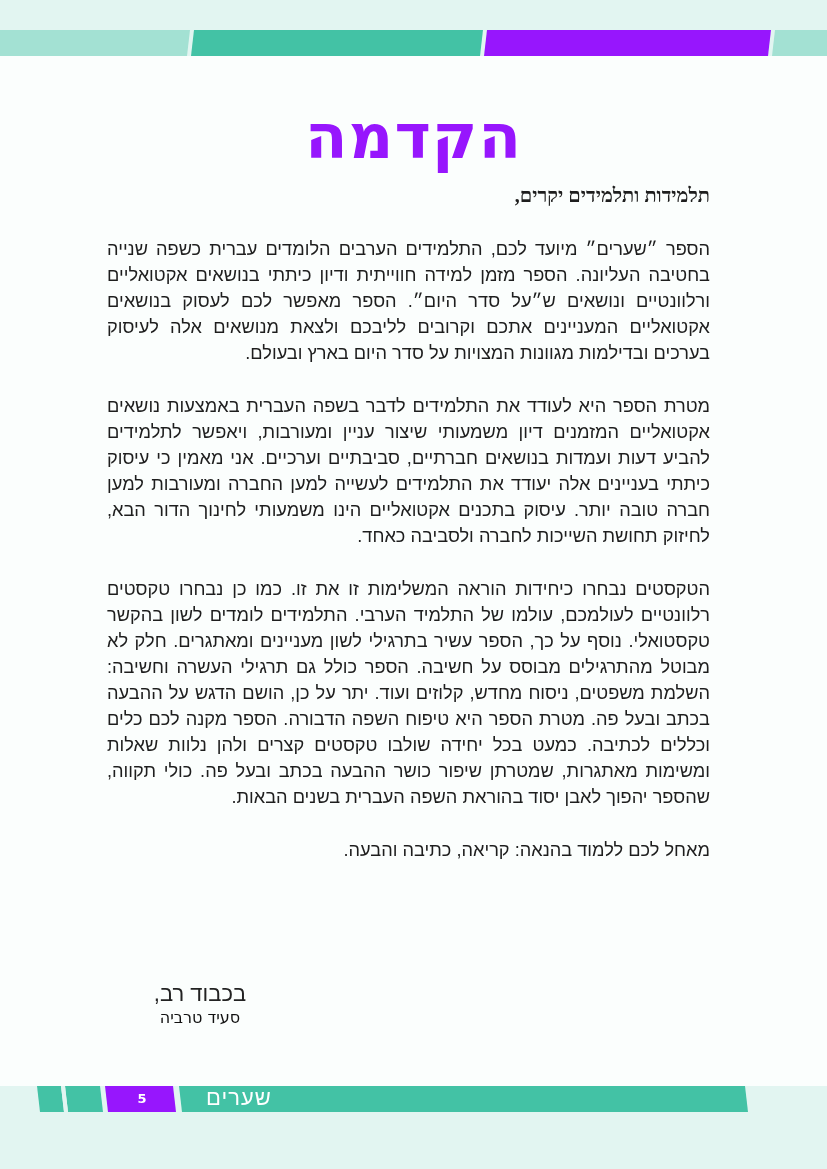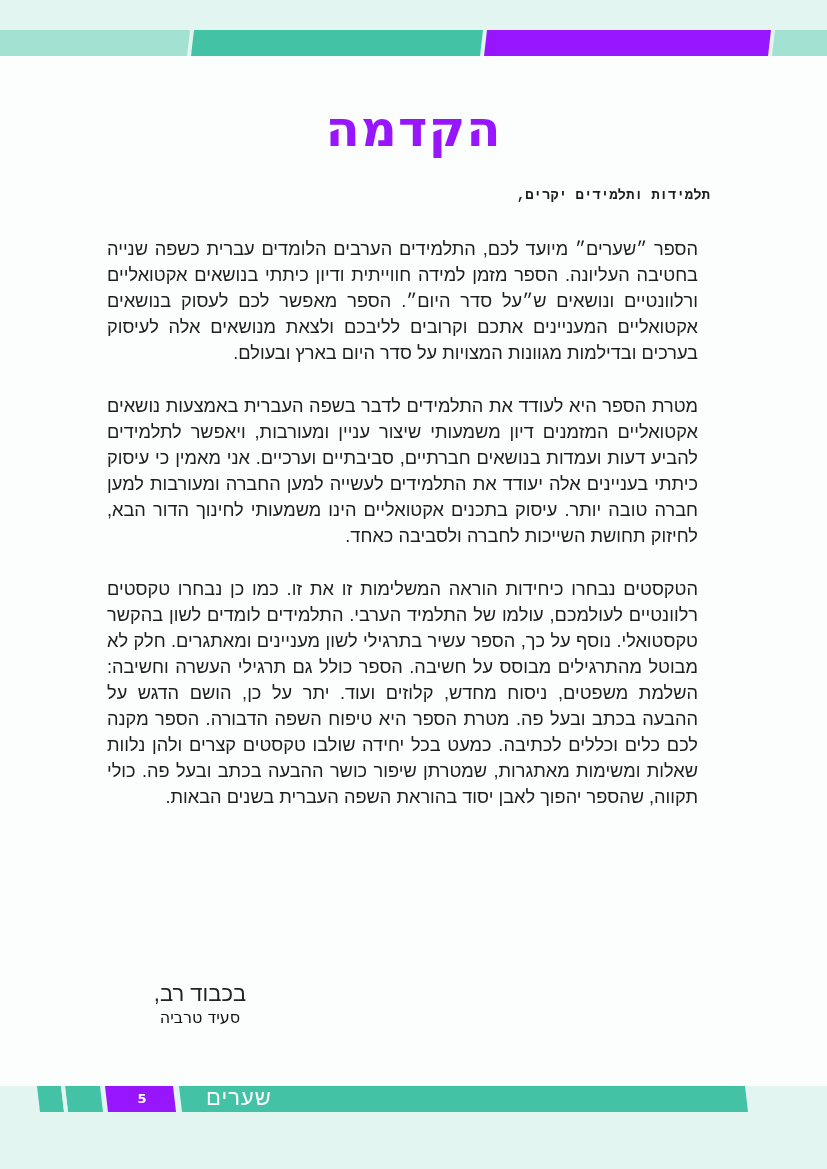--- a/index.html
+++ b/index.html
@@ -24,47 +24,47 @@
     }
     .band.top { top: 30px; background: #e2f5f1; }
 
     .title {
       position: absolute;
       top: 100px;
       left: 0; width: 827px;
       text-align: center;
       font-family: "DejaVu Sans", sans-serif;
       font-weight: bold;
-      font-size: 50px;
+      font-size: 62px;
       color: #9716fd;
       direction: rtl;
       letter-spacing: 1px;
     }
     .content {
       position: absolute;
       left: 107px;
       width: 603px;
       top: 182px;
       direction: rtl;
       text-align: justify;
       text-align-last: right;
       font-family: "Liberation Sans", sans-serif;
       font-size: 18.2px;
       line-height: 26px;
       color: #1e1e1e;
     }
     .greeting {
       font-weight: bold;
-      font-family: Liberation Mono, monospace;
-      font-size: 14px;
+      font-family: Liberation Serif, serif;
+      font-size: 20px;
       line-height: 26px;
       margin: 0 0 28px 0;
     }
     .para {
-      margin: 0 12px 27px 0;
+      margin: 0 0 27px 0;
     }
     .closing {
       margin: 0;
     }
     .signature {
       position: absolute;
       left: 120px;
       width: 160px;
       top: 982px;
       direction: rtl;
@@ -117,20 +117,21 @@
   </svg>
 </div>
 
 <div class="title">הקדמה</div>
 
 <div class="content">
   <p class="greeting">תלמידות ותלמידים יקרים,</p>
   <p class="para">הספר ״שערים״ מיועד לכם, התלמידים הערבים הלומדים עברית כשפה שנייה בחטיבה העליונה. הספר מזמן למידה חווייתית ודיון כיתתי בנושאים אקטואליים ורלוונטיים ונושאים ש״על סדר היום״. הספר מאפשר לכם לעסוק בנושאים אקטואליים המעניינים אתכם וקרובים לליבכם ולצאת מנושאים אלה לעיסוק בערכים ובדילמות מגוונות המצויות על סדר היום בארץ ובעולם.</p>
   <p class="para">מטרת הספר היא לעודד את התלמידים לדבר בשפה העברית באמצעות נושאים אקטואליים המזמנים דיון משמעותי שיצור עניין ומעורבות, ויאפשר לתלמידים להביע דעות ועמדות בנושאים חברתיים, סביבתיים וערכיים. אני מאמין כי עיסוק כיתתי בעניינים אלה יעודד את התלמידים לעשייה למען החברה ומעורבות למען חברה טובה יותר. עיסוק בתכנים אקטואליים הינו משמעותי לחינוך הדור הבא, לחיזוק תחושת השייכות לחברה ולסביבה כאחד.</p>
   <p class="para">הטקסטים נבחרו כיחידות הוראה המשלימות זו את זו. כמו כן נבחרו טקסטים רלוונטיים לעולמכם, עולמו של התלמיד הערבי. התלמידים לומדים לשון בהקשר טקסטואלי. נוסף על כך, הספר עשיר בתרגילי לשון מעניינים ומאתגרים. חלק לא מבוטל מהתרגילים מבוסס על חשיבה. הספר כולל גם תרגילי העשרה וחשיבה: השלמת משפטים, ניסוח מחדש, קלוזים ועוד. יתר על כן, הושם הדגש על ההבעה בכתב ובעל פה. מטרת הספר היא טיפוח השפה הדבורה. הספר מקנה לכם כלים וכללים לכתיבה. כמעט בכל יחידה שולבו טקסטים קצרים ולהן נלוות שאלות ומשימות מאתגרות, שמטרתן שיפור כושר ההבעה בכתב ובעל פה. כולי תקווה, שהספר יהפוך לאבן יסוד בהוראת השפה העברית בשנים הבאות.</p>
+  <p class="closing">מאחל לכם ללמוד בהנאה: קריאה, כתיבה והבעה.</p>
 </div>
 
 <div class="signature">
   <div class="sig-regards">בכבוד רב,</div>
   <div class="sig-name">סעיד טרביה</div>
 </div>
 
 <div class="bottom-area"></div>
 <div class="band bottom">
   <svg width="827" height="26" style="position:absolute;left:0;top:0">

